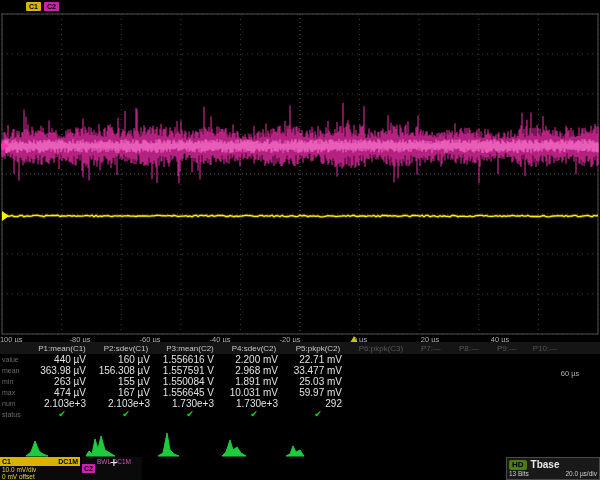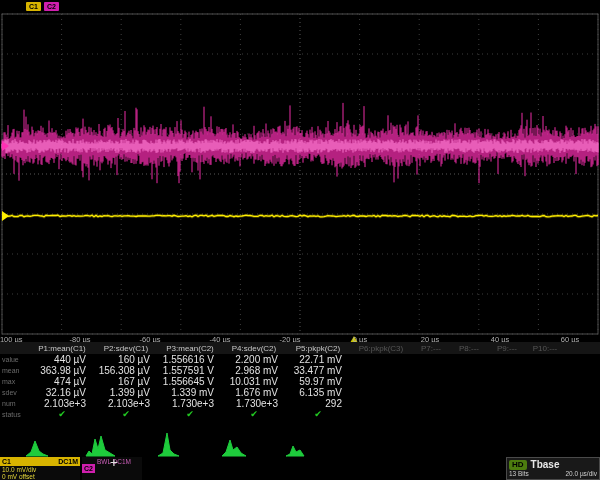--- a/index.html
+++ b/index.html
@@ -98,21 +98,21 @@
 
   <div id="xlabels">
       <span style="left: -12px;">-100 µs</span>
       <span style="left: 58px;">-80 µs</span>
       <span style="left: 128px;">-60 µs</span>
       <span style="left: 198px;">-40 µs</span>
       <span style="left: 268px; text-align: center;">-20 µs</span>
       <span style="left: 338px;">0 µs</span>
       <span style="left: 408px;">20 µs</span>
       <span style="left: 478px;">40 µs</span>
-      <span style="left: 548px;">60 µs</span>
+      <span style="left: 548px; margin-top: 34px;">60 µs</span>
     </div>
 
   <div id="mtable">
       <div class="trow header">
         <div></div>
         <div class="hcell">P1:mean(C1)</div>
         <div class="hcell">P2:sdev(C1)</div>
         <div class="hcell">P3:mean(C2)</div>
         <div class="hcell">P4:sdev(C2)</div>
         <div class="hcell">P5:pkpk(C2)</div>
@@ -142,39 +142,39 @@
         <div class="vcell">1.557591 V</div>
         <div class="vcell">2.968 mV</div>
         <div class="vcell">33.477 mV</div>
         <div class="vcell"></div>
         <div class="vcell"></div>
         <div class="vcell"></div>
         <div class="vcell"></div>
         <div class="vcell"></div>
       </div>
       <div class="trow">
+        <div class="rlabel">min</div>
+        <div class="vcell">263 µV</div>
+        <div class="vcell">155 µV</div>
+        <div class="vcell">1.550084 V</div>
+        <div class="vcell">1.891 mV</div>
+        <div class="vcell">25.03 mV</div>
+        <div class="vcell"></div>
+        <div class="vcell"></div>
+        <div class="vcell"></div>
+        <div class="vcell"></div>
+        <div class="vcell"></div>
+      </div>
+      <div class="trow">
         <div class="rlabel">max</div>
         <div class="vcell">474 µV</div>
         <div class="vcell">167 µV</div>
         <div class="vcell">1.556645 V</div>
         <div class="vcell">10.031 mV</div>
         <div class="vcell">59.97 mV</div>
-        <div class="vcell"></div>
-        <div class="vcell"></div>
-        <div class="vcell"></div>
-        <div class="vcell"></div>
-        <div class="vcell"></div>
-      </div>
-      <div class="trow">
-        <div class="rlabel">sdev</div>
-        <div class="vcell">32.16 µV</div>
-        <div class="vcell">1.399 µV</div>
-        <div class="vcell">1.339 mV</div>
-        <div class="vcell">1.676 mV</div>
-        <div class="vcell">6.135 mV</div>
         <div class="vcell"></div>
         <div class="vcell"></div>
         <div class="vcell"></div>
         <div class="vcell"></div>
         <div class="vcell"></div>
       </div>
       <div class="trow">
         <div class="rlabel">num</div>
         <div class="vcell">2.103e+3</div>
         <div class="vcell">2.103e+3</div>

